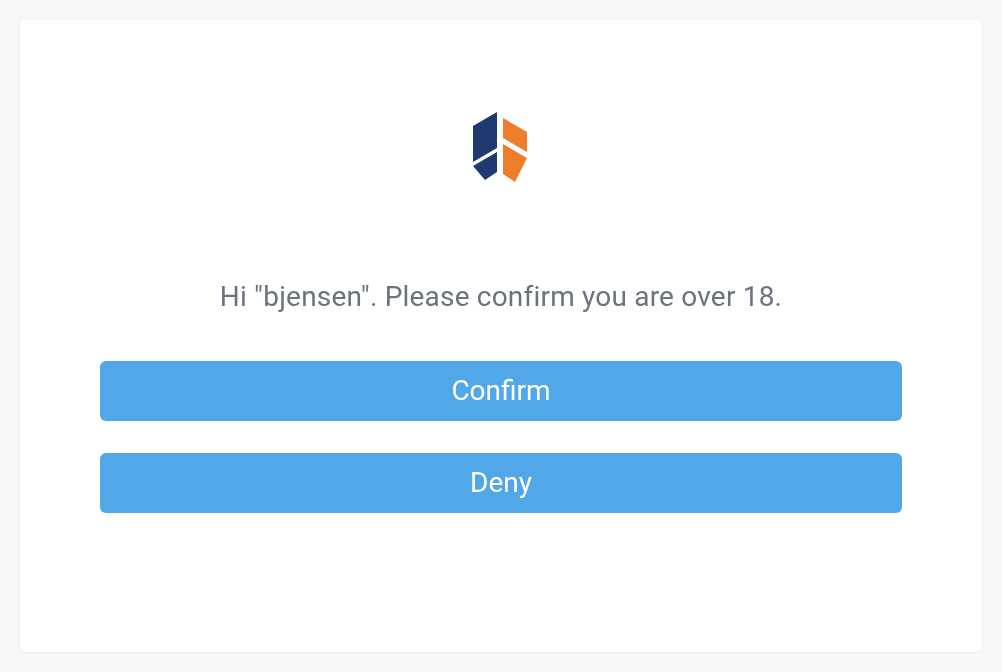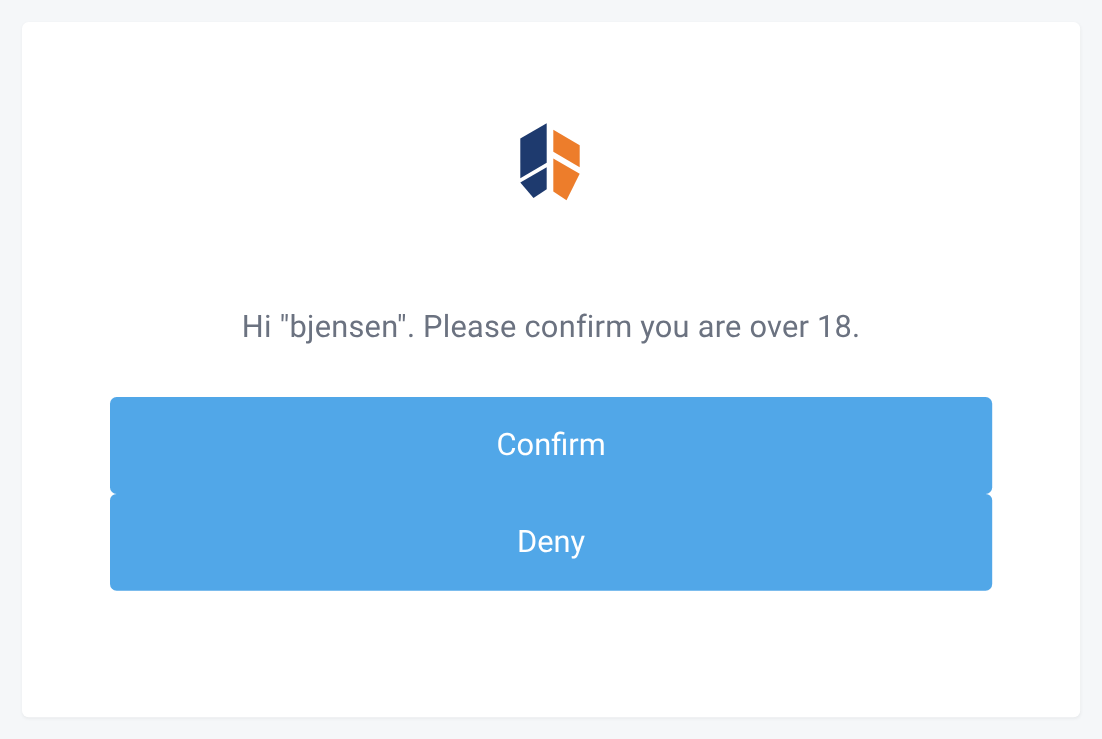--- a/index.html
+++ b/index.html
@@ -40,34 +40,35 @@
       font-size: 28px;
       color: #6b7280;
       text-align: center;
       margin-bottom: 48px;
       font-weight: 400;
       letter-spacing: 0.2px;
     }
     
     .button {
       width: 100%;
-      padding: 30px 20px;
+      padding: 16px 20px;
       background-color: #51a7e8;
       color: #ffffff;
       border: none;
       border-radius: 6px;
       font-size: 28px;
       font-weight: 400;
       cursor: pointer;
       text-align: center;
       font-family: inherit;
       line-height: 1;
     }
     
     .button + .button {
+      margin-top: 32px;
     }
   </style>
 </head>
 <body>
 
 <div class="card">
   <div class="logo">
     <svg viewBox="0 0 64 80" xmlns="http://www.w3.org/2000/svg">
 
       <path d="M 28 2 L 28 38 L 4 52 L 4 16 Z" fill="#1e3a6e"></path>

